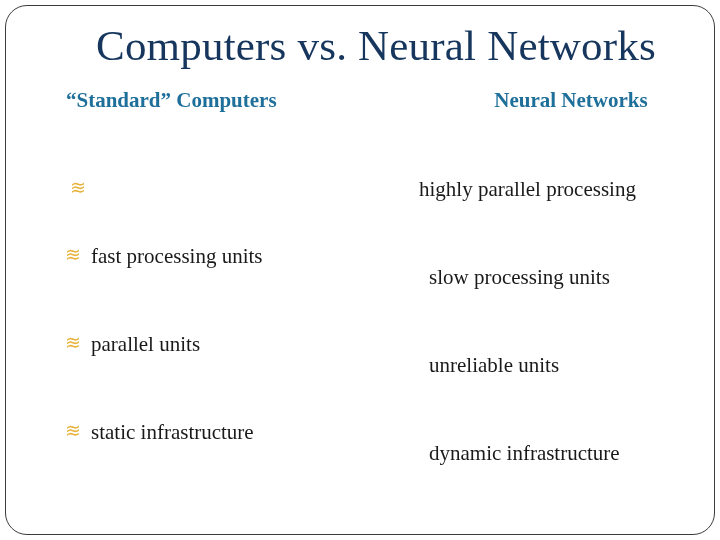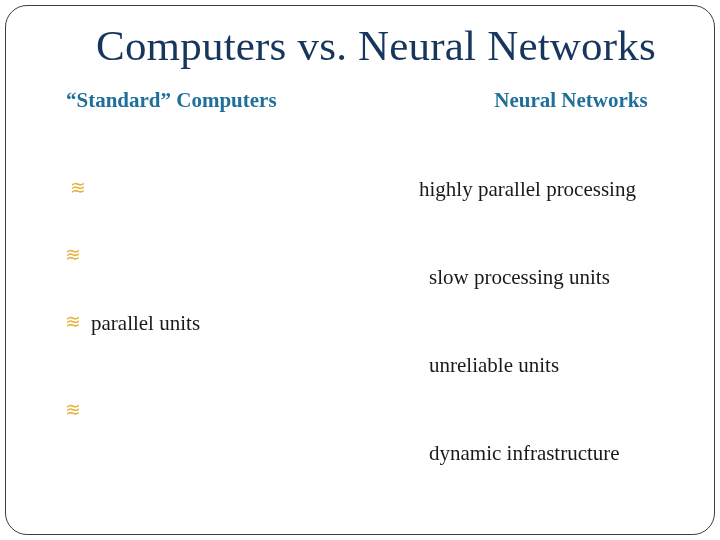--- a/index.html
+++ b/index.html
@@ -119,23 +119,23 @@
   <div class="slide-frame"></div>
 
   <div class="slide-title">Computers vs. Neural Networks</div>
 
   <div class="columns">
 
     <div class="col col-left">
       <div class="col-head">“Standard” Computers</div>
       <ul class="bullets">
         <li class="l1"><span class="bullet-glyph">≋</span></li>
-        <li class="l2"><span class="bullet-glyph">≋</span></li>
+        <li class="l2"><span class="bullet-glyph">≋</span><span>fast processing units</span></li>
         <li class="l3"><span class="bullet-glyph">≋</span><span>parallel units</span></li>
-        <li class="l4"><span class="bullet-glyph">≋</span></li>
+        <li class="l4"><span class="bullet-glyph">≋</span><span>static infrastructure</span></li>
       </ul>
     </div>
 
     <div class="col col-right">
       <div class="col-head">Neural Networks</div>
       <ul class="bullets">
         <li class="l1"><span>highly parallel processing</span></li>
         <li class="l2"><span>slow processing units</span></li>
         <li class="l3"><span>unreliable units</span></li>
         <li class="l4"><span>dynamic infrastructure</span></li>

